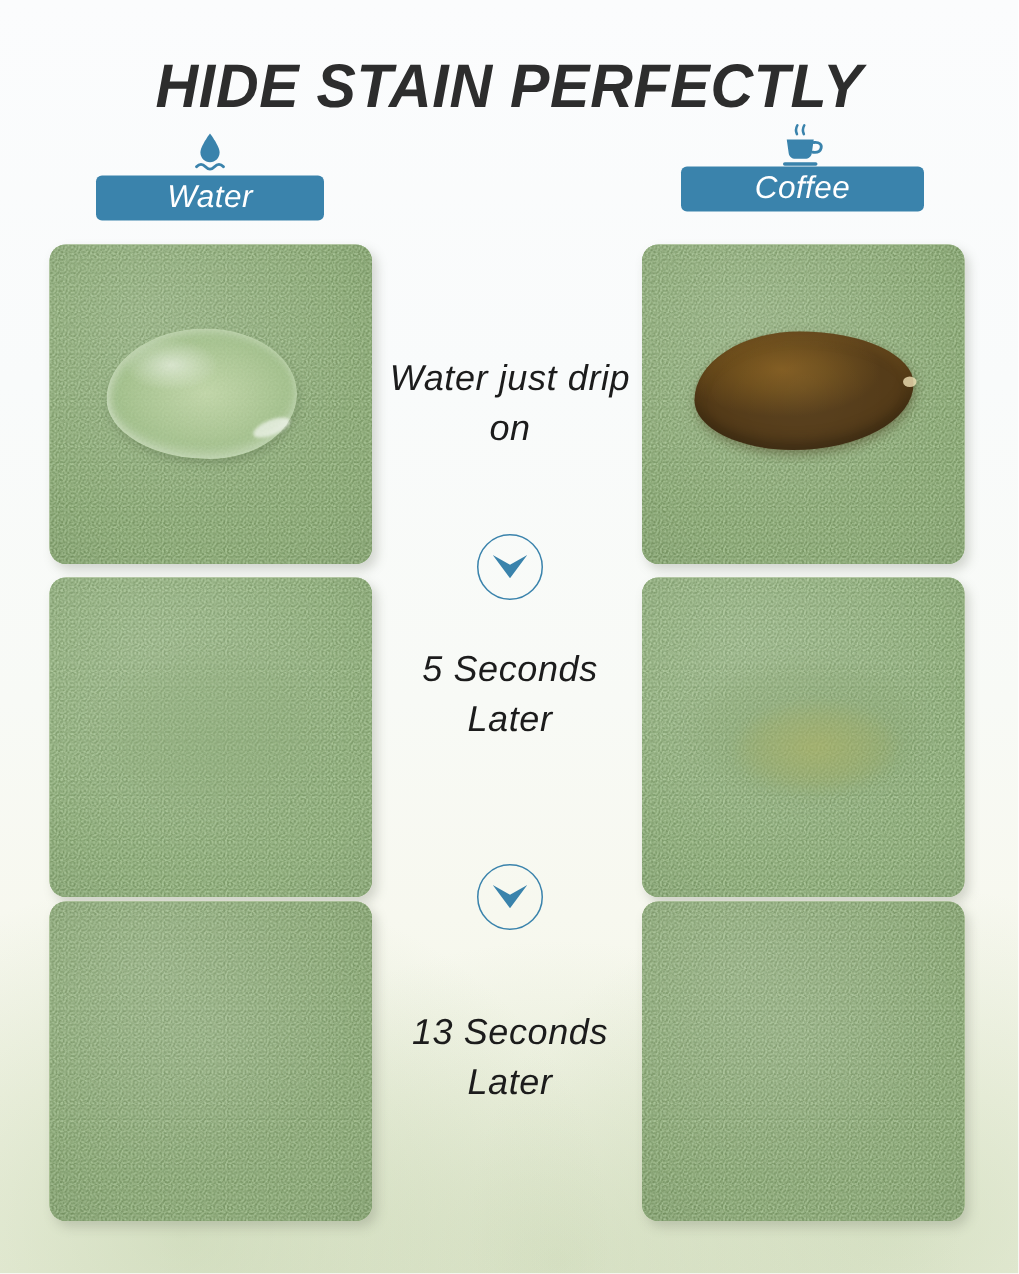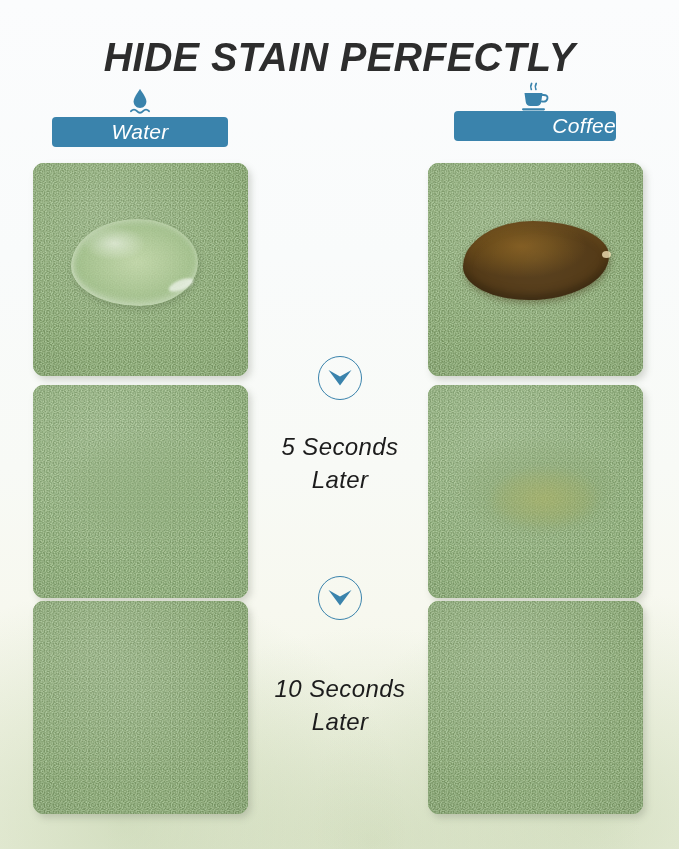--- a/index.html
+++ b/index.html
@@ -57,34 +57,34 @@
   .head-icon {
     display:block;
     margin:0 auto;
     height:28px;
     line-height:0;
   }
   .head-icon svg { display:block; margin:0 auto; }
 
   .badge {
     display:block;
-    width:176px;
+    width:152px;
     margin:1px auto 0;
     height:30px;
     line-height:30px;
     border-radius:4px;
     background:#3a83ac;
     color:#ffffff;
     font-size:21px;
     font-style:italic;
     font-family:"Liberation Sans", sans-serif;
     text-align:center;
     letter-spacing:0.3px;
   }
-  .col-head.coffee .badge { width:162px;text-align:right; }
+  .col-head.coffee .badge { width:162px; }
 
   
   .swatch {
     position:absolute;
     width:215px; height:213px;
     border-radius:11px;
     overflow:hidden;
     box-shadow:3px 4px 7px rgba(120,125,110,0.30);
     background-color:#8fb377;
   }
@@ -256,20 +256,21 @@
     <div class="bead"></div>
     <div class="vignette"></div>
   </div>
 
   <div class="swatch sw-r row1">
     <div class="fabric"></div>
     <div class="coffee-pool"></div>
     <div class="vignette"></div>
   </div>
 
+  <div class="center-text ct1">Water just drip on</div>
 
   <div class="arrow-circle a1">
     <svg width="26" height="20" viewBox="0 0 26 20">
       <path d="M1.5 2 L13 17.5 L24.5 2 L13 8.5 Z" fill="#3a83ac"></path>
     </svg>
   </div>
 
   <div class="swatch sw-l row2 lighter">
     <div class="fabric"></div>
     <div class="damp-water"></div>
@@ -294,15 +295,15 @@
   <div class="swatch sw-l row3 lightest">
     <div class="fabric"></div>
     <div class="vignette"></div>
   </div>
 
   <div class="swatch sw-r row3 lightest">
     <div class="fabric"></div>
     <div class="vignette"></div>
   </div>
 
-  <div class="center-text ct3">10 Seconds Later</div>
+  <div class="center-text ct3">13 Seconds Later</div>
 
 </div>
 
 </body></html>

